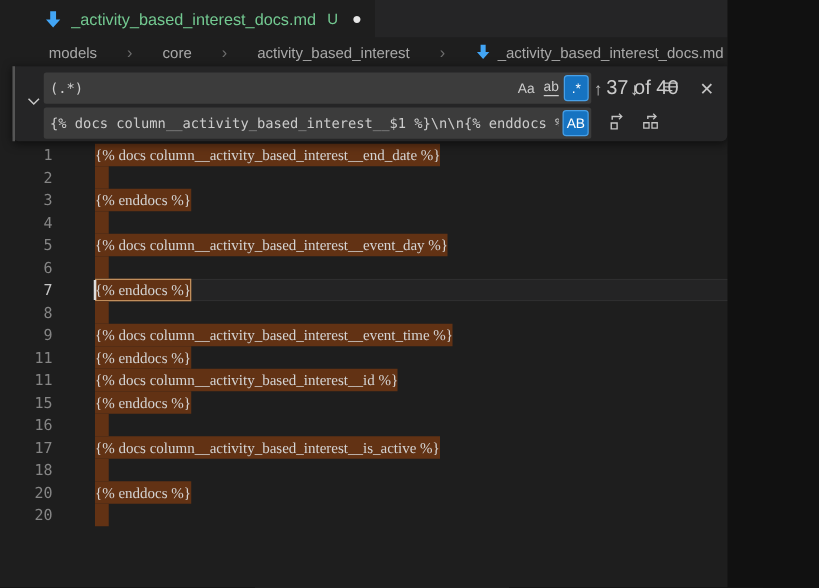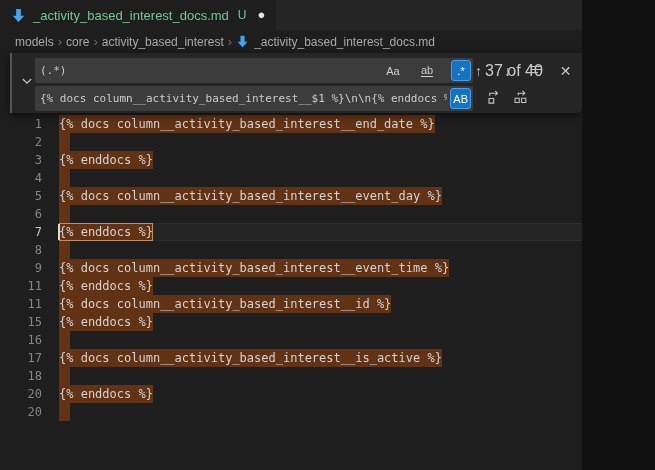--- a/index.html
+++ b/index.html
@@ -1,34 +1,34 @@
 <!DOCTYPE html>
 <html style="--editor-bg: #1e1e1e; --panel-bg: #252526; --input-bg: #3c3c3c; --match-bg: #623214; --current-match-border: #c08e5c; --active-option-bg: #1673c1; --active-option-border: #47a0e8; --git-untracked: #73c991; --file-icon-blue: #42a5f5; --text-main: #d4d4d4; --text-muted: #a9a9a9; --line-number: #858585; --line-number-active: #c6c6c6;"><head>
 <meta charset="utf-8">
 <style>
   * { margin:0; padding:0; box-sizing:border-box; }
   html,body { background:#111; }
   .app {
     position:relative; width:582px; height:470px; overflow:hidden;
-    background:var(--editor-bg); font-family:"Liberation Sans", sans-serif;
+    background:var(--editor-bg); font-family:"Liberation Sans", sans-serif;padding-left:24px;
     -webkit-font-smoothing:antialiased;
   }
   
   .tabbar { display:flex; height:30px; background:var(--panel-bg); }
   .tab {
     display:flex; align-items:center; gap:7px; padding:0 11px;
     background:var(--editor-bg); height:30px; cursor:pointer;
   }
   .tab-label { font-size:13px; color:var(--git-untracked); }
   .git-badge { font-size:12px; color:var(--git-untracked); margin-left:2px; }
   .dirty-dot { color:#e6e6e6; font-size:13px; line-height:30px; margin-left:4px; }
   .file-icon svg { width:15px; height:15px; display:block; }
   
   .breadcrumbs {
-    display:flex; align-items:center; gap:4px; height:23px;
+    display:flex; align-items:center; gap:24px; height:23px;
     padding-left:15px; font-size:12px; color:var(--text-muted);
     background:var(--editor-bg);
   }
   .crumb { cursor:pointer; }
   .crumb-sep { color:#6e6e6e; font-size:13px; line-height:1; }
   .crumb-file { display:flex; align-items:center; gap:5px; }
   .crumb-file .file-icon svg { width:13px; height:13px; }
   
   .find-widget {
     position:absolute; top:53px; left:10px; right:0; height:60px; z-index:20;
@@ -46,21 +46,21 @@
   .fw-row.find-row { top:5px; }
   .fw-row.replace-row { top:33px; }
   .input-box { position:relative; width:438px; height:25px; }
   .input-box input {
     width:100%; height:25px; background:var(--input-bg); border:none; outline:none;
     color:#cccccc; font-family:"DejaVu Sans Mono", monospace; font-size:11px;
     padding:0 5px; border-radius:2px;
   }
   .input-box input.has-opts-3 { padding-right:66px; }
   .input-box input.has-opts-1 { padding-right:26px; }
-  .inline-opts { position:absolute; right:2px; top:2px; display:flex; gap:14px; }
+  .inline-opts { position:absolute; right:2px; top:2px; display:flex; gap:0; }
   .opt-btn {
     min-width:20px; height:21px; padding:0 2px; display:flex; align-items:center; justify-content:center;
     color:#cccccc; font-size:11px; border-radius:3px; cursor:pointer;
     font-family:"Liberation Sans", sans-serif; border:1px solid transparent;
   }
   .opt-btn.underlined span { border-bottom:1px solid #cccccc; }
   .opt-btn.active { background:var(--active-option-bg); border-color:var(--active-option-border); color:#ffffff; }
   .results-count { margin-left:12px; font-size:16px; color:#cccccc; white-space:nowrap; }
   .find-actions { position:absolute; right:7px; top:5px; display:flex; gap:10px; }
   .icon-btn {
@@ -69,21 +69,21 @@
   }
   .icon-btn svg { width:15px; height:15px; }
   .replace-actions { display:flex; gap:8px; margin-left:11px; }
   
   .code-area { position:absolute; top:115px; left:0; right:0; z-index:1; }
   .line {
     display:flex; height:18px; line-height:18px;
     font-family:"DejaVu Sans Mono", monospace; font-size:12px; cursor:text;
   }
   .ln { width:42px; text-align:right; color:var(--line-number); flex:none; }
-  .code { flex:1; margin-left:17px; position:relative; white-space:pre; color:var(--text-main); }
+  .code { flex:1; margin-left:34px; position:relative; white-space:pre; color:var(--text-main);font-family:Liberation Serif, serif; }
   .match { display:inline-block; height:18px; background:var(--match-bg); }
   .match.empty { width:11px; }
   .match.current-match { outline:1px solid var(--current-match-border); outline-offset:-1px; position:relative; }
   .cursor { position:absolute; left:-1px; top:1px; bottom:1px; width:1.5px; background:#dcdcdc; }
   .line.current .ln { color:var(--line-number-active); }
   .line.current .code {
     background:#242425;
     box-shadow:inset 0 1px 0 #2e2e2f, inset 0 -1px 0 #2e2e2f;
   }
 </style>

